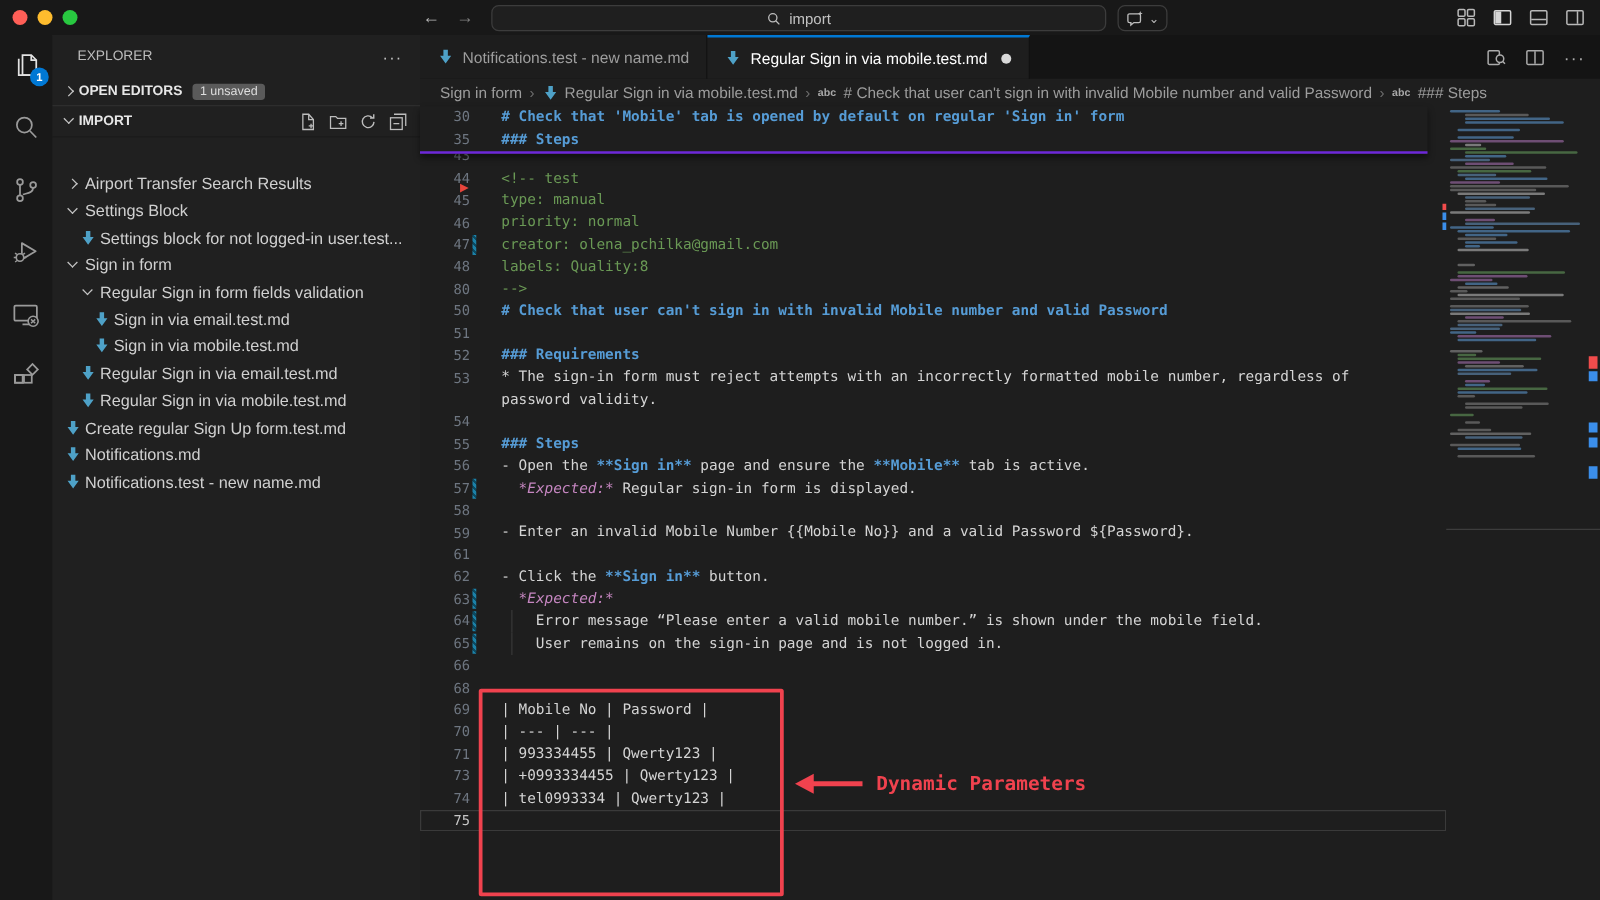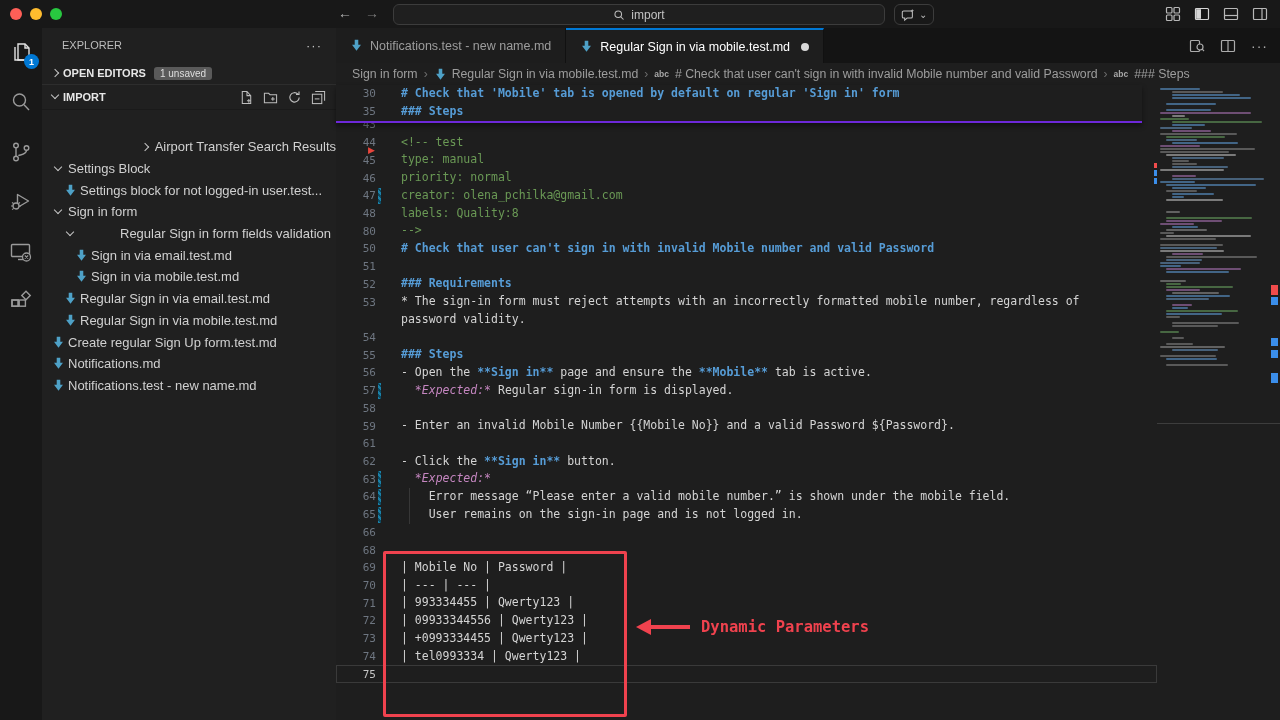--- a/index.html
+++ b/index.html
@@ -208,41 +208,41 @@
         <path d="M12.8 1.5v3.2H9.6" fill="none" stroke="#bdbdbd" stroke-width="1.2"></path>
       </svg>
       <svg width="15" height="15" viewBox="0 0 16 16">
         <rect x="1.5" y="4.5" width="10" height="10" fill="none" stroke="#bdbdbd" stroke-width="1.1"></rect>
         <path d="M4 9.5h5" stroke="#bdbdbd" stroke-width="1.1"></path>
         <path d="M4.5 1.5h10v10" fill="none" stroke="#bdbdbd" stroke-width="1.1"></path>
       </svg>
     </span>
   </div>
   <div class="tree" id="tree">
-      <div class="ti" style="padding-left: 8px; justify-content: flex-end;">
+      <div class="ti" style="padding-left: 8px;">
         <span class="cv right"></span>
         <span class="lbl">Airport Transfer Search Results</span>
       </div>
       <div class="ti" style="padding-left: 8px;">
         <span class="cv down"></span>
         <span class="lbl">Settings Block</span>
       </div>
       <div class="ti" style="padding-left: 20px;">
         <span class="mdic">
           <svg width="13" height="13" viewBox="0 0 16 16">
             <path d="M5.8 1h4.4v6h3.3L8 14.4 2.5 7h3.3z" fill="#4ea1c7"></path>
           </svg>
         </span>
         <span class="lbl">Settings block for not logged-in user.test...</span>
       </div>
       <div class="ti" style="padding-left: 8px;">
         <span class="cv down"></span>
         <span class="lbl">Sign in form</span>
       </div>
-      <div class="ti" style="padding-left: 20px; gap: 40px;">
+      <div class="ti" style="padding-left: 20px;">
         <span class="cv down"></span>
         <span class="lbl">Regular Sign in form fields validation</span>
       </div>
       <div class="ti" style="padding-left: 31px;">
         <span class="mdic">
           <svg width="13" height="13" viewBox="0 0 16 16">
             <path d="M5.8 1h4.4v6h3.3L8 14.4 2.5 7h3.3z" fill="#4ea1c7"></path>
           </svg>
         </span>
         <span class="lbl">Sign in via email.test.md</span>
@@ -507,25 +507,20 @@
       </div>
       <div class="crow">
         <span class="ln">70</span>
         <span class="dec"></span>
         <span class="ct"><span class="sg-t">| --- | --- |</span></span>
       </div>
       <div class="crow">
         <span class="ln">71</span>
         <span class="dec"></span>
         <span class="ct"><span class="sg-t">| 993334455 | Qwerty123 |</span></span>
-      </div>
-      <div class="crow">
-        <span class="ln">72</span>
-        <span class="dec"></span>
-        <span class="ct"><span class="sg-t">| 09933344556 | Qwerty123 |</span></span>
       </div>
       <div class="crow">
         <span class="ln">73</span>
         <span class="dec"></span>
         <span class="ct"><span class="sg-t">| +0993334455 | Qwerty123 |</span></span>
       </div>
       <div class="crow">
         <span class="ln">74</span>
         <span class="dec"></span>
         <span class="ct"><span class="sg-t">| tel0993334 | Qwerty123 |</span></span>

